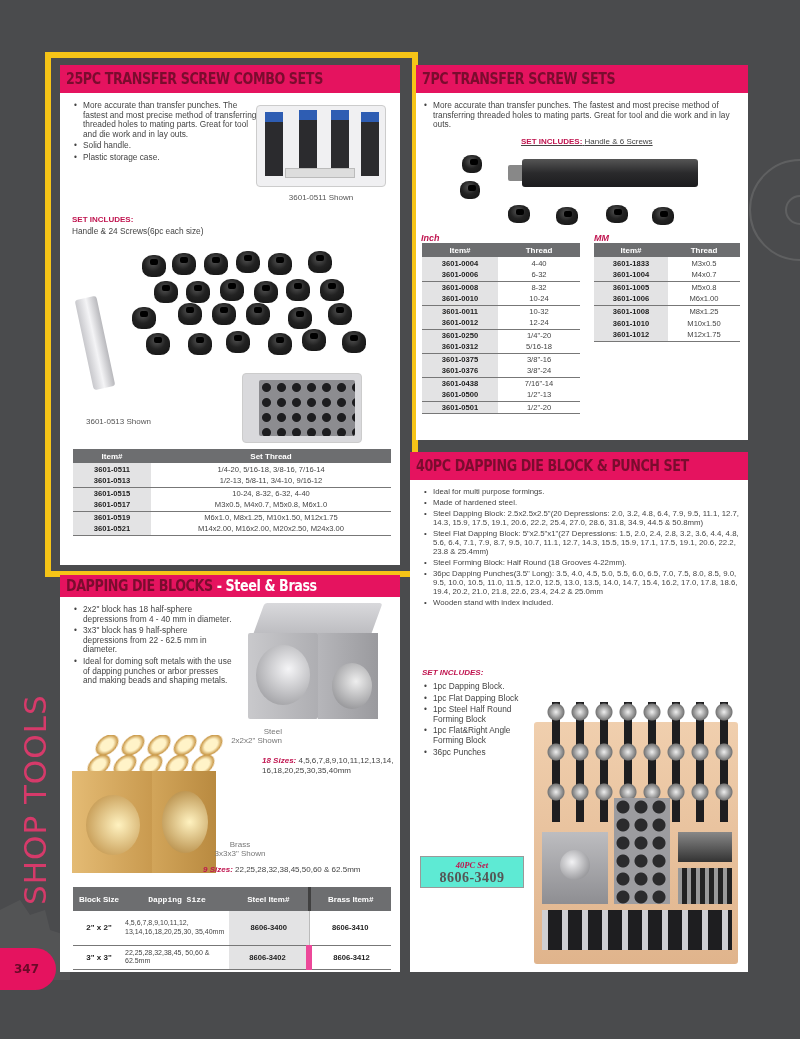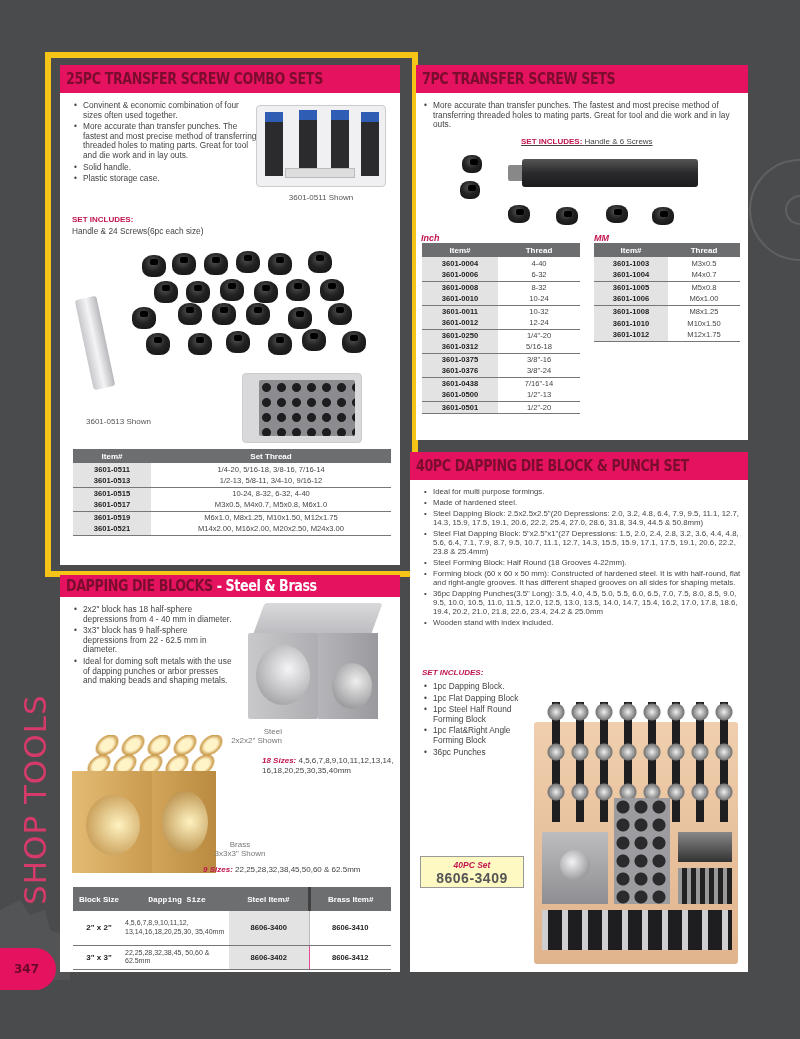--- a/index.html
+++ b/index.html
@@ -51,41 +51,40 @@
   .page-num {
     position: absolute; left: 0; top: 948px; width: 56px; height: 42px;
     background: #e5135f; border-radius: 0 28px 28px 0;
     color: #6a0a28; font-weight: bold; font-size: 12px; line-height: 42px; padding-left: 14px;
     font-family: "DejaVu Sans", sans-serif;
   }
   .screw { position: absolute; width: 24px; height: 22px; border-radius: 45% 45% 40% 40%;
     background: radial-gradient(circle at 45% 35%, #555 0, #222 45%, #111 100%); }
   .screw::after { content: ""; position: absolute; left: 8px; top: 4px; width: 8px; height: 6px; background: #000; border-radius: 2px; }
   .box-set { position: absolute; background: #e8e8ea; border: 1px solid #ccc; border-radius: 4px; }
-  .set-box-label { position: absolute; border: 1px solid #999; background: #fef9c3; text-align: center; }
+  .set-box-label { position: absolute; border: 1px solid #999; background: #5eead4; text-align: center; font-family: Liberation Serif, serif; }
 </style>
 </head>
 <body>
 
 <svg class="gear-bg" style="left:740px;top:140px" width="60" height="140" viewBox="0 0 60 140">
   <circle cx="60" cy="70" r="50" fill="none" stroke="#888" stroke-width="2"></circle>
   <circle cx="60" cy="70" r="14" fill="none" stroke="#888" stroke-width="2"></circle>
 </svg>
 <svg class="gear-bg" style="left:0;top:880px" width="70" height="100" viewBox="0 0 70 100">
   <path d="M0 30 L20 20 L30 35 L45 30 L50 50 L65 55 L60 75 L70 90 L70 100 L0 100 Z" fill="#666"></path>
 </svg>
 
 <div class="side-text">SHOP TOOLS</div>
 <div class="page-num">347</div>
 
 <div class="panel" style="left:60px;top:65px;width:340px;height:500px;">
   <div class="banner"><span class="banner-inner">25PC TRANSFER SCREW COMBO SETS</span></div>
 
   <ul class="bullets" style="position:absolute;left:12px;top:36px;width:185px;">
-    <li>Convinent &amp; economic combination of four sizes often used together.</li>
     <li>More accurate than transfer punches. The fastest and most precise method of transferring threaded holes to mating parts. Great for tool and die work and in lay outs.</li>
     <li>Solid handle.</li>
     <li>Plastic storage case.</li>
   </ul>
 
   <div style="position:absolute;left:196px;top:40px;width:130px;height:82px;background:#f0f0f2;border:1px solid #ccc;border-radius:4px;">
     <div style="position:absolute;left:8px;top:6px;width:18px;height:64px;background:#2b2b2e;border-top:10px solid #2e5db3;"></div>
     <div style="position:absolute;left:42px;top:4px;width:18px;height:66px;background:#2b2b2e;border-top:10px solid #2e5db3;"></div>
     <div style="position:absolute;left:74px;top:4px;width:18px;height:66px;background:#2b2b2e;border-top:10px solid #2e5db3;"></div>
     <div style="position:absolute;left:104px;top:6px;width:18px;height:64px;background:#2b2b2e;border-top:10px solid #2e5db3;"></div>
@@ -261,21 +260,21 @@
   <div style="position:absolute;left:178px;top:178px;width:146px;">
     <table class="spec">
       <thead>
           <tr>
         <th style="width:74px;">Item#</th>
         <th>Thread</th>
       </tr>
         </thead>
       <tbody>
         <tr>
-            <td class="item">3601-1003</td>
+            <td class="item">3601-1833</td>
             <td>M3x0.5</td>
           </tr>
         <tr class="sep">
             <td class="item">3601-1004</td>
             <td>M4x0.7</td>
           </tr>
         <tr>
             <td class="item">3601-1005</td>
             <td>M5x0.8</td>
           </tr>
@@ -361,36 +360,35 @@
         <tr class="sep">
           <td style="font-weight:bold;color:#222;font-size:8px;height:34px;">2" x 2"</td>
           <td style="text-align:left;font-size:7px;line-height:8.5px;">4,5,6,7,8,9,10,11,12, 13,14,16,18,20,25,30, 35,40mm</td>
           <td class="item">8606-3400</td>
           <td style="font-weight:bold;color:#222;border-left:1px solid #bbb;">8606-3410</td>
         </tr>
         <tr class="sep">
           <td style="font-weight:bold;color:#222;font-size:8px;height:24px;">3" x 3"</td>
           <td style="text-align:left;font-size:7px;line-height:8.5px;">22,25,28,32,38,45, 50,60 &amp; 62.5mm</td>
           <td class="item">8606-3402</td>
-          <td style="font-weight:bold;color:#222;border-left:1px solid #ec4899;">8606-3412</td>
+          <td style="font-weight:bold;color:#222;border-left:6px solid #ec4899;">8606-3412</td>
         </tr>
       </tbody>
     </table>
   </div>
 </div>
 
 <div class="panel" style="left:410px;top:452px;width:338px;height:520px;">
   <div class="banner"><span class="banner-inner">40PC DAPPING DIE BLOCK &amp; PUNCH SET</span></div>
   <ul class="bullets" style="position:absolute;left:12px;top:35px;width:322px;font-size:7.8px;line-height:9px;">
     <li>Ideal for multi purpose formings.</li>
     <li>Made of hardened steel.</li>
     <li>Steel Dapping Block: 2.5x2.5x2.5"(20 Depressions: 2.0, 3.2, 4.8, 6.4, 7.9, 9.5, 11.1, 12.7, 14.3, 15.9, 17.5, 19.1, 20.6, 22.2, 25.4, 27.0, 28.6, 31.8, 34.9, 44.5 &amp; 50.8mm)</li>
     <li>Steel Flat Dapping Block: 5"x2.5"x1"(27 Depressions: 1.5, 2.0, 2.4, 2.8, 3.2, 3.6, 4.4, 4.8, 5.6, 6.4, 7.1, 7.9, 8.7, 9.5, 10.7, 11.1, 12.7, 14.3, 15.5, 15.9, 17.1, 17.5, 19.1, 20.6, 22.2, 23.8 &amp; 25.4mm)</li>
     <li>Steel Forming Block: Half Round (18 Grooves 4-22mm).</li>
-    <li>Forming block (60 x 60 x 50 mm): Constructed of hardened steel. It is with half-round, flat and right-angle grooves. It has different shaped grooves on all sides for shaping metals.</li>
     <li>36pc Dapping Punches(3.5" Long): 3.5, 4.0, 4.5, 5.0, 5.5, 6.0, 6.5, 7.0, 7.5, 8.0, 8.5, 9.0, 9.5, 10.0, 10.5, 11.0, 11.5, 12.0, 12.5, 13.0, 13.5, 14.0, 14.7, 15.4, 16.2, 17.0, 17.8, 18.6, 19.4, 20.2, 21.0, 21.8, 22.6, 23.4, 24.2 &amp; 25.0mm</li>
     <li>Wooden stand with index included.</li>
   </ul>
 
   <div class="set-inc" style="position:absolute;left:12px;top:216px;font-style:italic;">SET INCLUDES:</div>
   <ul class="bullets" style="position:absolute;left:12px;top:230px;width:112px;">
     <li>1pc Dapping Block.</li>
     <li>1pc Flat Dapping Block</li>
     <li>1pc Steel Half Round Forming Block</li>
     <li>1pc Flat&amp;Right Angle Forming Block</li>

